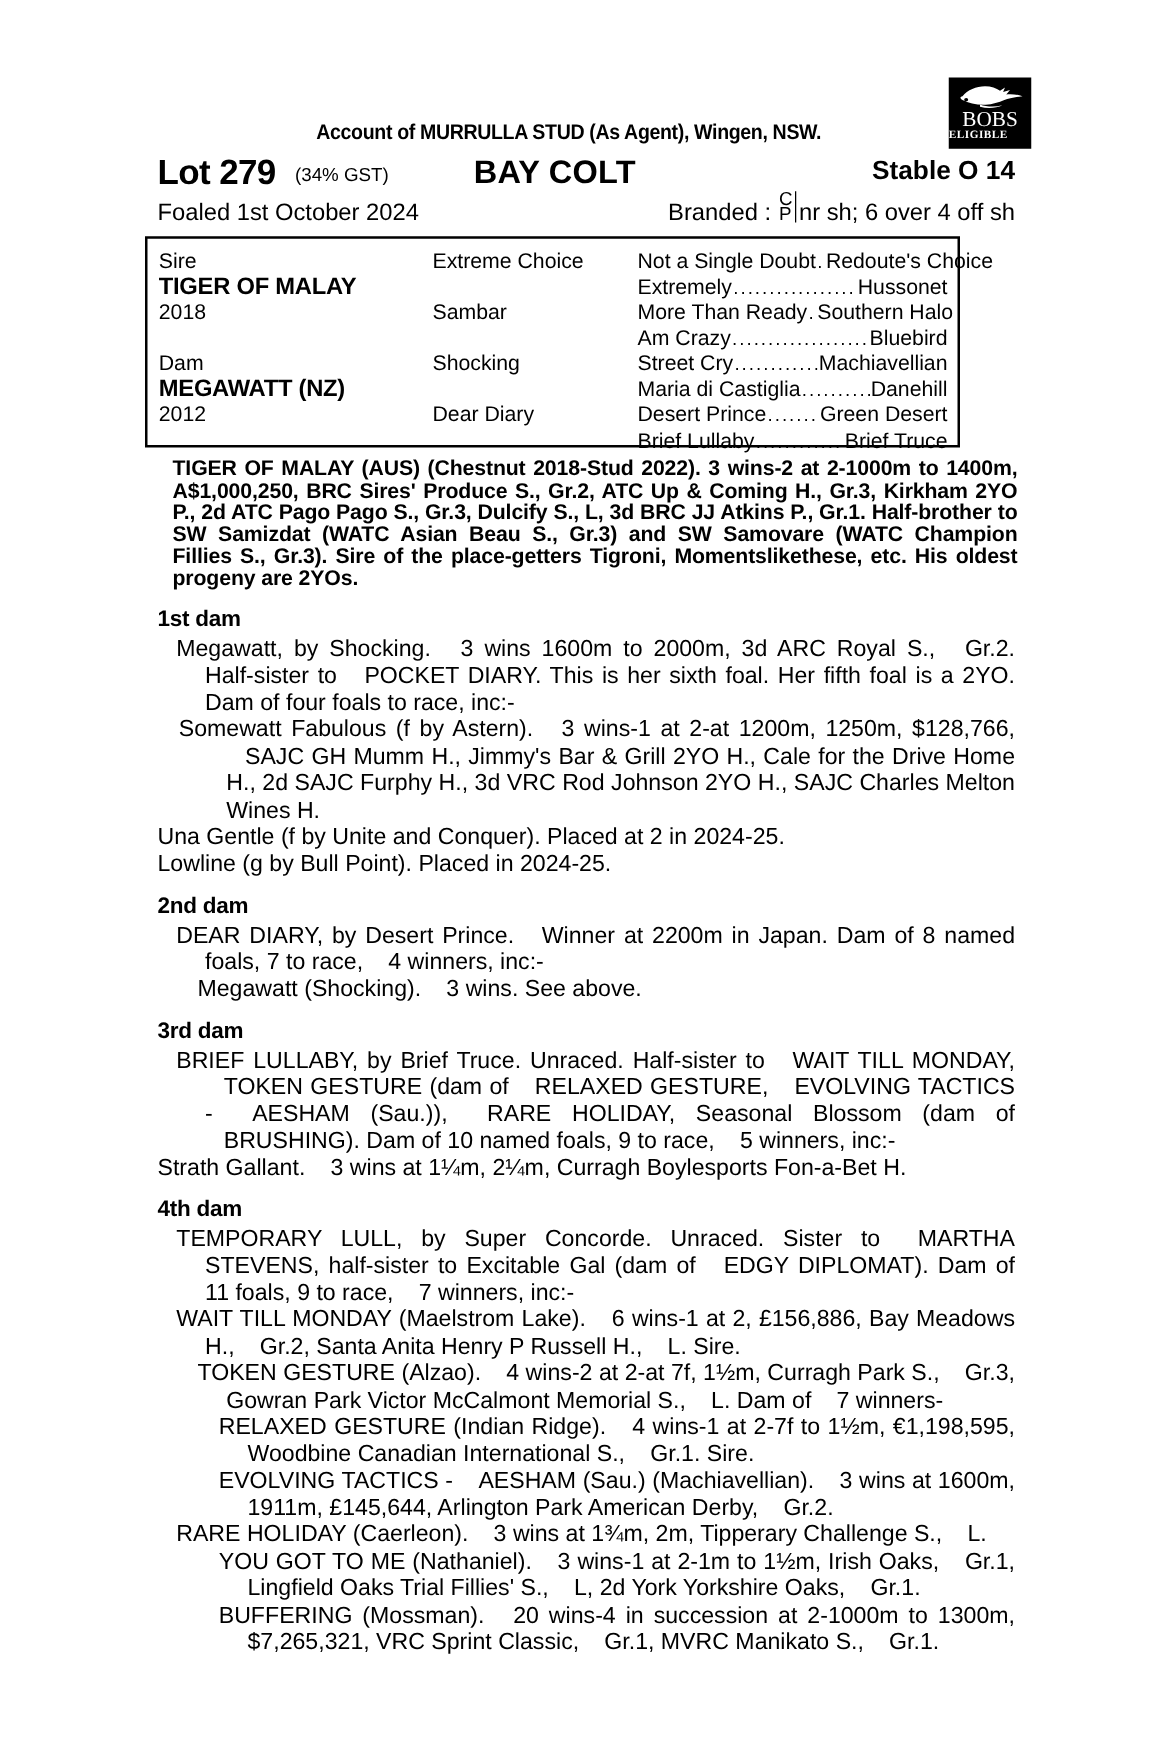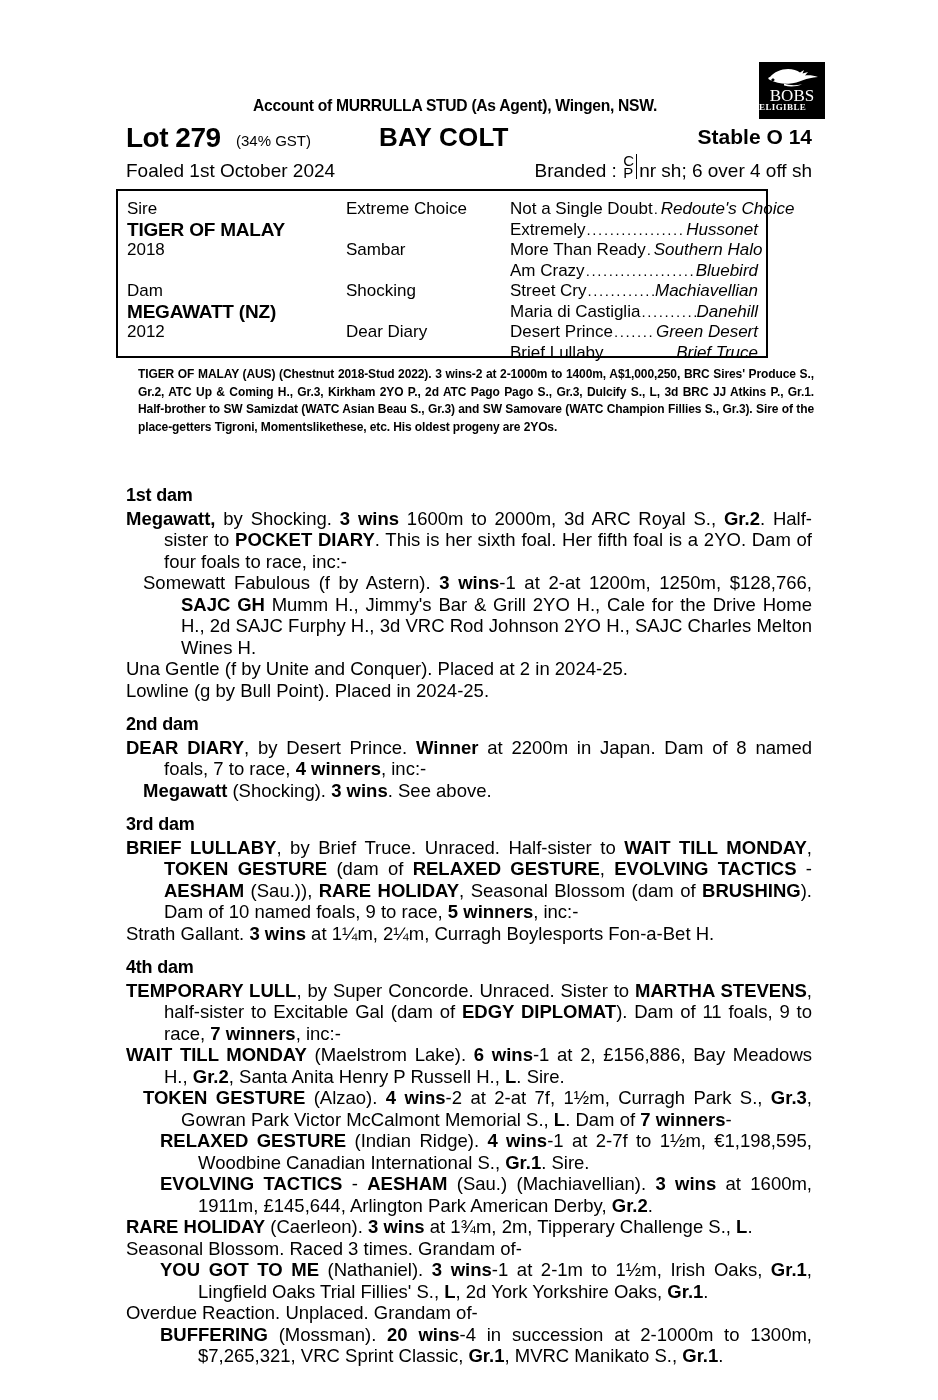--- a/index.html
+++ b/index.html
@@ -206,34 +206,34 @@
   .ped-c3 .gp { flex: 0 0 auto; }
   .ped-c3 .leader {
     flex: 1 1 auto;
     overflow: hidden;
     white-space: nowrap;
     letter-spacing: 1.6px;
     font-size: 15px;
     margin: 0 1px;
     min-width: 6px;
   }
-  .ped-c3 .ggp { flex: 0 0 auto; font-style: italic; }
+  .ped-c3 .ggp { flex: 0 0 auto; }
   .ped-name {
     font-weight: bold;
     font-size: 19px;
     letter-spacing: -0.2px;
   }
 
   
   .sire-summary {
     position: absolute;
     top: 366px;
     left: 138px;
     width: 676px;
-    font-size: 12px;
+    font-size: 17px;
     line-height: 17.6px;
     font-weight: bold;
     text-align: justify;
     letter-spacing: -0.1px;
   }
   .sire-summary > span { display: inline; }
 
   
   .ped-body {
     position: absolute;
@@ -255,21 +255,21 @@
   .p {
     text-align: justify;
     text-justify: inter-word;
     margin: 0;
   }
   
   .lv0 { padding-left: 38px; text-indent: -38px; }
   .lv1 { padding-left: 55px; text-indent: -38px; }
   .lv2 { padding-left: 72px; text-indent: -38px; }
 
-  b { font-weight: bold; }
+  b { font-weight: normal; margin-left: 15px; }
 </style>
 </head>
 <body>
 
 <div class="page">
 
   <div class="bobs-logo">
     <svg class="horse" viewBox="0 0 56 22">
       <path fill="#ffffff" d="M6 11 C10 6,17 3,24 3 C29 3,33 4.5,36 6.5 L40 4 L38.5 7.5 L44 6 L41 9.5 C45 9,50 9.5,54 11 C48 11.6,43 12.6,39.5 14 C35 15.8,30 17.5,24.5 17.8 C18 18.2,11 16.5,6 14 C4 13,3.6 11.6,6 11 Z M9 12.4 C8 12.4 7.4 13 7.4 13.7 C7.4 14.4 8 15 9 15 C9.9 15 10.5 14.4 10.5 13.7 C10.5 13 9.9 12.4 9 12.4 Z"></path>
       <path fill="#ffffff" d="M20 17.5 C25 19.5,32 19.8,38 18.2 C33 20.6,26 21.2,20 19.4 Z"></path>
@@ -381,19 +381,17 @@
       <div class="dam-head">3rd dam</div>
       <div class="p lv0"><b>BRIEF LULLABY</b>, by Brief Truce. Unraced. Half-sister to <b>WAIT TILL MONDAY</b>, <b>TOKEN GESTURE</b> (dam of <b>RELAXED GESTURE</b>, <b>EVOLVING TACTICS</b> - <b>AESHAM</b> (Sau.)), <b>RARE HOLIDAY</b>, Seasonal Blossom (dam of <b>BRUSHING</b>). Dam of 10 named foals, 9 to race, <b>5 winners</b>, inc:-</div>
       <div class="p lv0">Strath Gallant. <b>3 wins</b> at 1¼m, 2¼m, Curragh Boylesports Fon-a-Bet H.</div>
       <div class="dam-head">4th dam</div>
       <div class="p lv0"><b>TEMPORARY LULL</b>, by Super Concorde. Unraced. Sister to <b>MARTHA STEVENS</b>, half-sister to Excitable Gal (dam of <b>EDGY DIPLOMAT</b>). Dam of 11 foals, 9 to race, <b>7 winners</b>, inc:-</div>
       <div class="p lv0"><b>WAIT TILL MONDAY</b> (Maelstrom Lake). <b>6 wins</b>-1 at 2, £156,886, Bay Meadows H., <b>Gr.2</b>, Santa Anita Henry P Russell H., <b>L</b>. Sire.</div>
       <div class="p lv1"><b>TOKEN GESTURE</b> (Alzao). <b>4 wins</b>-2 at 2-at 7f, 1½m, Curragh Park S., <b>Gr.3</b>, Gowran Park Victor McCalmont Memorial S., <b>L</b>. Dam of <b>7 winners</b>-</div>
       <div class="p lv2"><b>RELAXED GESTURE</b> (Indian Ridge). <b>4 wins</b>-1 at 2-7f to 1½m, €1,198,595, Woodbine Canadian International S., <b>Gr.1</b>. Sire.</div>
       <div class="p lv2"><b>EVOLVING TACTICS</b> - <b>AESHAM</b> (Sau.) (Machiavellian). <b>3 wins</b> at 1600m, 1911m, £145,644, Arlington Park American Derby, <b>Gr.2</b>.</div>
       <div class="p lv0"><b>RARE HOLIDAY</b> (Caerleon). <b>3 wins</b> at 1¾m, 2m, Tipperary Challenge S., <b>L</b>.</div>
-      <div class="p lv0">Seasonal Blossom. Raced 3 times. Grandam of-</div>
       <div class="p lv2"><b>YOU GOT TO ME</b> (Nathaniel). <b>3 wins</b>-1 at 2-1m to 1½m, Irish Oaks, <b>Gr.1</b>, Lingfield Oaks Trial Fillies' S., <b>L</b>, 2d York Yorkshire Oaks, <b>Gr.1</b>.</div>
-      <div class="p lv0">Overdue Reaction. Unplaced. Grandam of-</div>
       <div class="p lv2"><b>BUFFERING</b> (Mossman). <b>20 wins</b>-4 in succession at 2-1000m to 1300m, $7,265,321, VRC Sprint Classic, <b>Gr.1</b>, MVRC Manikato S., <b>Gr.1</b>.</div>
     </div>
 
 </div>
 
 </body></html>

